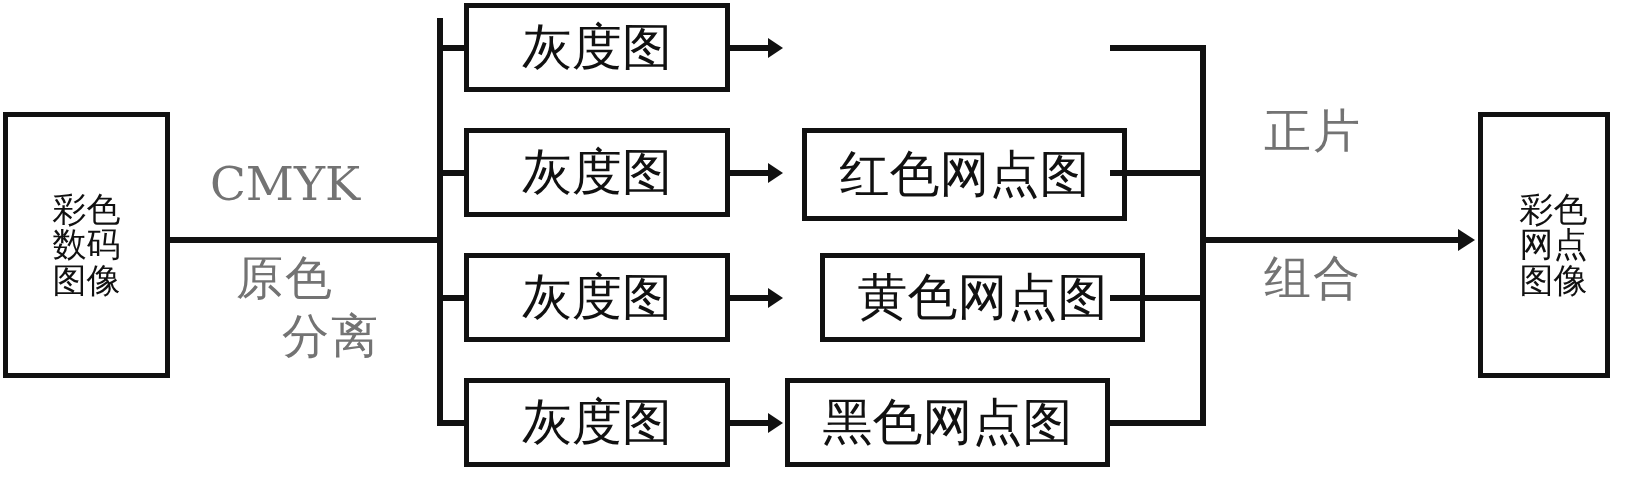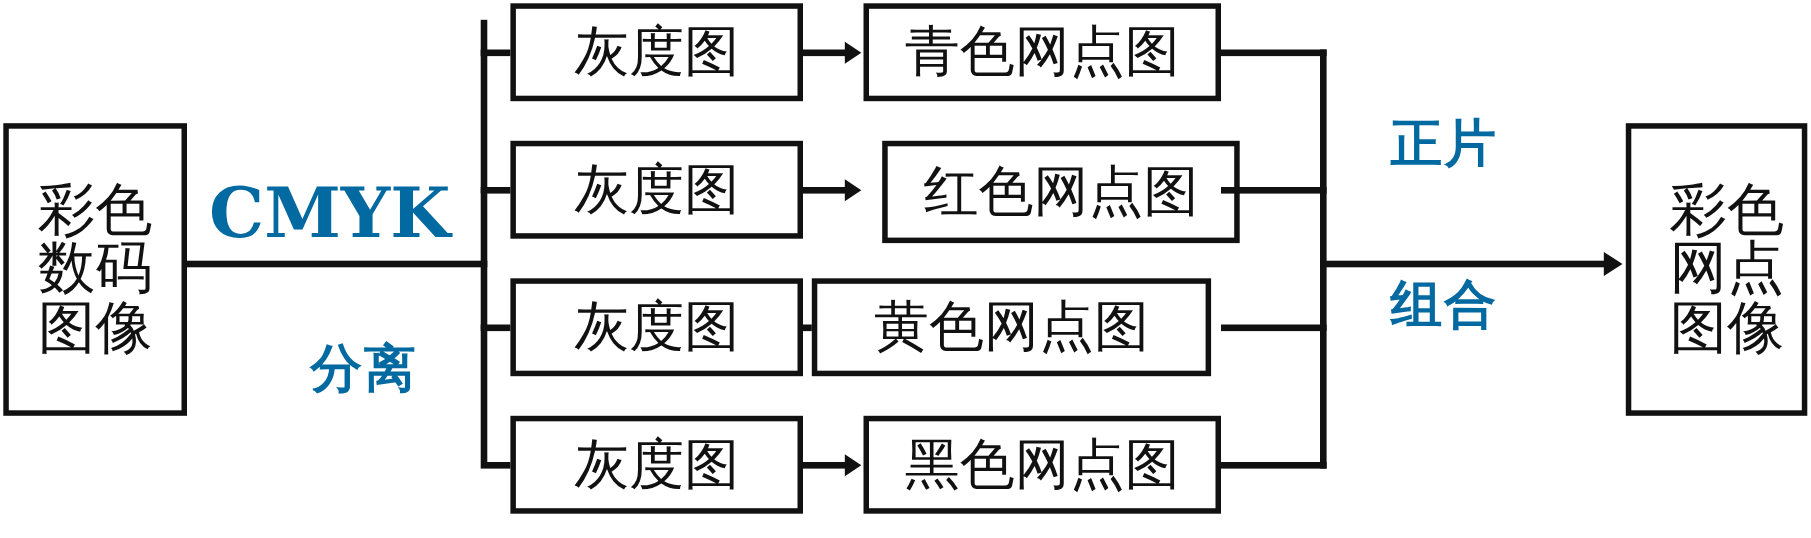--- a/index.html
+++ b/index.html
@@ -23,21 +23,21 @@
     display: flex;
     align-items: center;
     justify-content: center;
     text-align: center;
     color: #111111;
     line-height: 1.02;
   }
   .vtext {
     display: block;
     width: 2.1em;
-    font-size: 52px;
+    font-size: 34px;
     letter-spacing: 0;
     line-height: 1.03;
     word-break: break-all;
   }
   .htext {
     font-size: 50px;
     white-space: nowrap;
   }
   .htext-wide {
     font-size: 50px;
@@ -60,46 +60,46 @@
   .arrow-r-sm {
     position: absolute;
     width: 0;
     height: 0;
     border-top: 10px solid transparent;
     border-bottom: 10px solid transparent;
     border-left: 15px solid #111111;
   }
   .label {
     position: absolute;
-    color: #0369a1;
+    color: #737373;
     text-align: center;
     line-height: 1.12;
     white-space: nowrap;
-    font-weight: bold;
   }
   .label-lat {
-    font-size: 63px;
+    font-size: 47px;
     font-family: "DejaVu Serif", "Liberation Serif", serif;
   }
   .label-cjk {
     font-size: 47px;
     font-family: "DejaVu Serif", "Liberation Serif", serif;
     letter-spacing: 2px;
   }
 </style>
 </head>
 <body>
 
 <div id="canvas">
 
   <div class="box" style="left:3px; top:112px; width:167px; height:266px;">
     <span class="vtext">彩色数码图像</span>
   </div>
 
   <div class="label label-lat" style="left:190px; top:158px; width:190px;">CMYK</div>
+  <div class="label label-cjk" style="left:190px; top:252px; width:190px;">原色</div>
   <div class="label label-cjk" style="left:190px; top:310px; width:190px;text-align:right;">分离</div>
 
   <div class="line hline" style="left:170px; top:237px; width:273px;"></div>
 
   <div class="line vline" style="left:437px; top:18px; height:402px;"></div>
 
   <div class="line hline" style="left:437px; top:45px; width:40px;"></div>
   <div class="arrow-r" style="left:473px; top:37px;"></div>
 
   <div class="line hline" style="left:437px; top:170px; width:40px;"></div>
@@ -109,39 +109,36 @@
   <div class="arrow-r" style="left:473px; top:287px;"></div>
 
   <div class="line hline" style="left:437px; top:420px; width:40px;"></div>
   <div class="arrow-r" style="left:473px; top:412px;"></div>
 
   <div class="box" style="left:464px; top:3px; width:266px; height:89px;">
     <span class="htext">灰度图</span>
   </div>
   <div class="line hline" style="left:730px; top:45px; width:42px;"></div>
   <div class="arrow-r-sm" style="left:768px; top:38px;"></div>
-  <div class="box" style="left:785px; top:3px; width:325px; height:89px;">
-    <span class="htext-wide">青色网点图</span>
-  </div>
 
   <div class="box" style="left:464px; top:128px; width:266px; height:89px;">
     <span class="htext">灰度图</span>
   </div>
   <div class="line hline" style="left:730px; top:170px; width:42px;"></div>
   <div class="arrow-r-sm" style="left:768px; top:163px;"></div>
   <div class="box" style="left:802px; top:128px; width:325px; height:93px;">
     <span class="htext-wide">红色网点图</span>
   </div>
 
   <div class="box" style="left:464px; top:253px; width:266px; height:89px;">
     <span class="htext">灰度图</span>
   </div>
   <div class="line hline" style="left:730px; top:295px; width:42px;"></div>
   <div class="arrow-r-sm" style="left:768px; top:288px;"></div>
-  <div class="box" style="left:738px; top:253px; width:363px; height:89px;align-items:center;">
+  <div class="box" style="left:820px; top:253px; width:325px; height:89px;align-items:center;">
     <span class="htext-wide">黄色网点图</span>
   </div>
 
   <div class="box" style="left:464px; top:378px; width:266px; height:89px;">
     <span class="htext">灰度图</span>
   </div>
   <div class="line hline" style="left:730px; top:420px; width:42px;"></div>
   <div class="arrow-r-sm" style="left:768px; top:413px;"></div>
   <div class="box" style="left:785px; top:378px; width:325px; height:89px;">
     <span class="htext-wide">黑色网点图</span>
@@ -153,17 +150,17 @@
   <div class="line hline" style="left:1110px; top:420px; width:96px;"></div>
 
   <div class="line vline" style="left:1200px; top:45px; height:381px;"></div>
 
   <div class="label label-cjk" style="left:1218px; top:105px; width:190px;">正片</div>
   <div class="label label-cjk" style="left:1218px; top:252px; width:190px;">组合</div>
 
   <div class="line hline" style="left:1200px; top:237px; width:262px;"></div>
   <div class="arrow-r" style="left:1458px; top:229px;"></div>
 
-  <div class="box" style="left:1478px; top:112px; width:165px; height:266px;padding-left:19px;">
+  <div class="box" style="left:1478px; top:112px; width:132px; height:266px;padding-left:19px;">
     <span class="vtext">彩色网点图像</span>
   </div>
 
 </div>
 
 </body></html>

